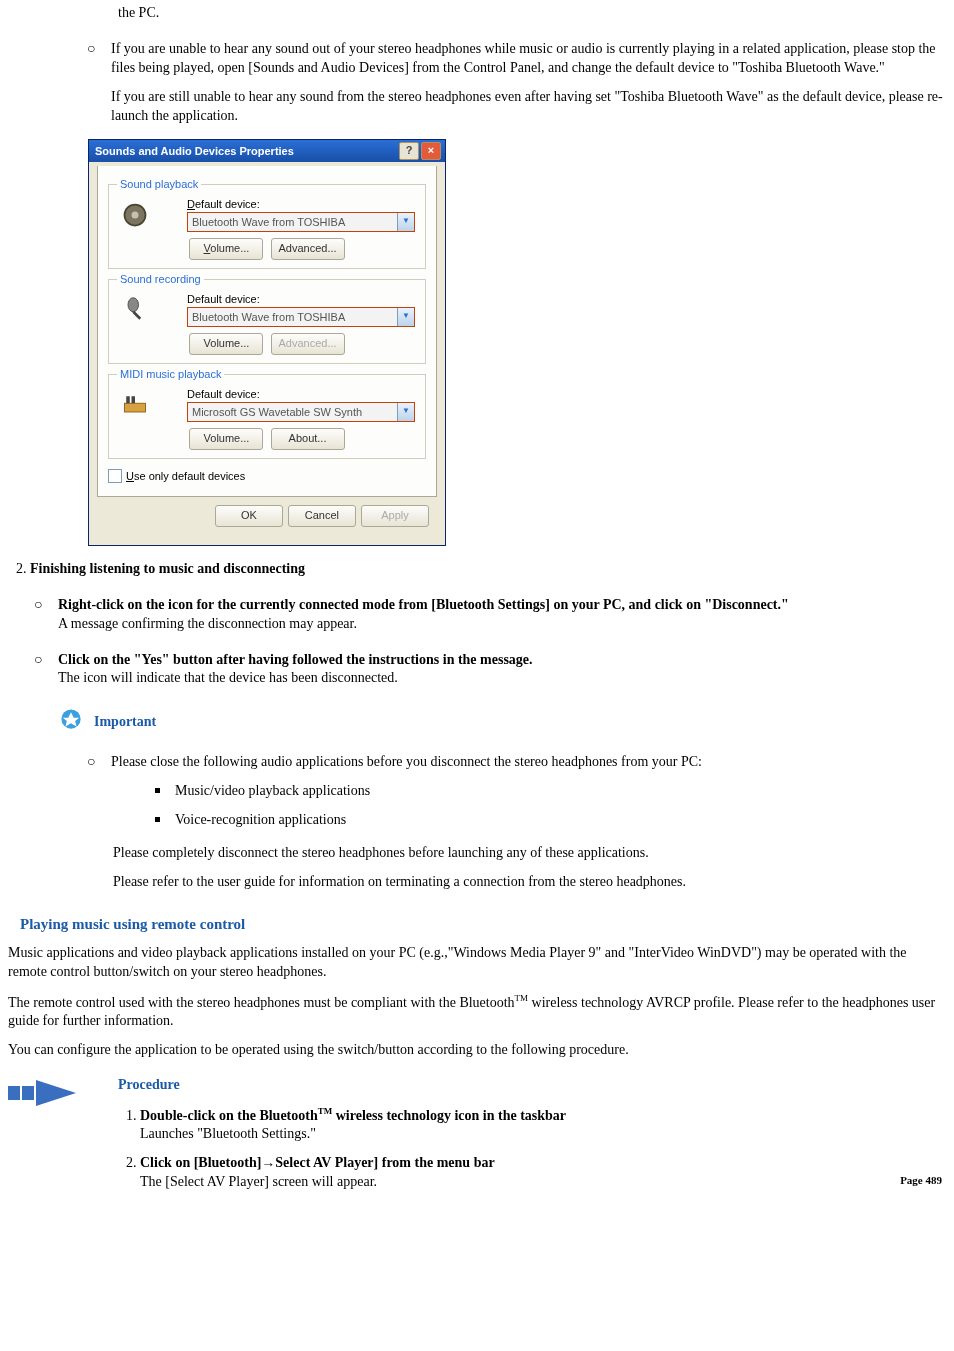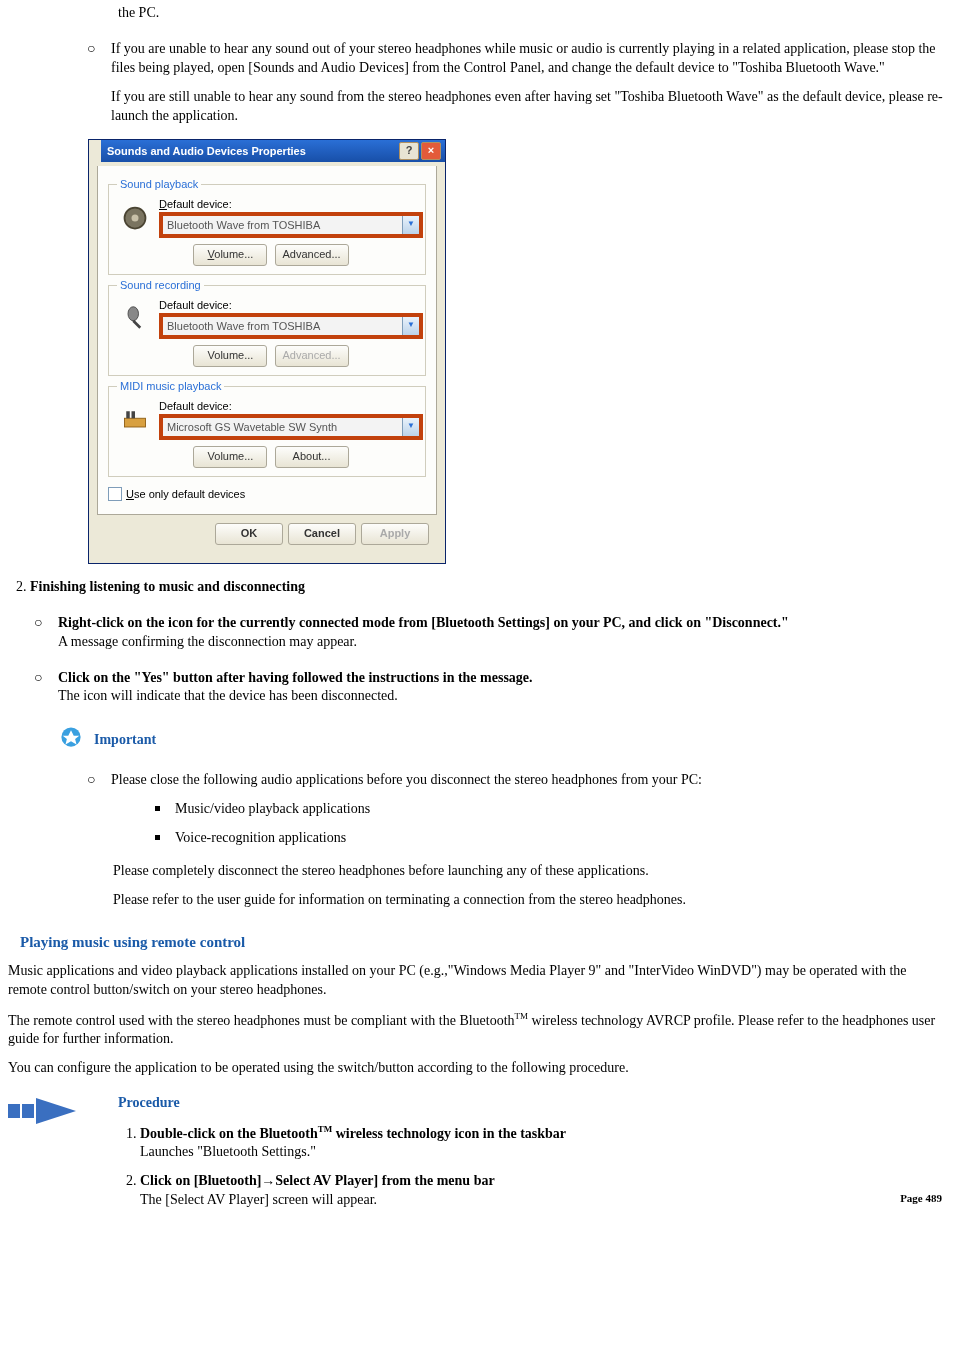--- a/index.html
+++ b/index.html
@@ -53,21 +53,20 @@
     background: #ece9d8;
   }
   .dlg-title {
     height: 22px;
     background: linear-gradient(#2a6fd6, #184fa8);
     color: #fff;
     font-weight: bold;
     display: flex;
     align-items: center;
     padding: 0 4px 0 6px;
-    margin-left: 12px;
   }
   .dlg-title-text { flex: 1; }
   .dlg-title-btn {
     width: 18px;
     height: 16px;
     margin-left: 2px;
     background: #e8e4d4;
     border: 1px solid #b09060;
     border-radius: 2px;
     color: #444;
@@ -99,21 +98,21 @@
     z-index: 2;
   }
   .dlg-panel {
     border: 1px solid #aca899;
     border-top: none;
     background: #fdfdfb;
     padding: 8px 10px 12px 10px;
   }
   .fieldset {
     border: 1px solid #d0cdbd;
-    padding: 8px 2px 8px 10px;
+    padding: 8px 10px 8px 10px;
     margin-top: 10px;
     position: relative;
   }
   .fieldset-legend {
     position: absolute;
     top: -8px;
     left: 8px;
     background: #fdfdfb;
     padding: 0 3px;
     color: #2a6fd6;
@@ -126,24 +125,24 @@
     margin-top: 4px;
   }
   .fld-icon {
     width: 32px;
     height: 32px;
     flex-shrink: 0;
     display: flex;
     align-items: center;
     justify-content: center;
   }
-  .fld-right { flex: 1; }
+  .fld-right { flex: 1; margin-left: 28px; }
   .dlg-combo {
     display: flex;
-    border: 4px solid #c2410c;
+    border: 1px solid #c2410c;
     background: #404040;
     height: 18px;
   }
   .dlg-combo-text {
     flex: 1;
     padding: 2px 4px;
     color: #555;
     background: #f3f3f3;
   }
   .dlg-combo-btn {
@@ -168,21 +167,21 @@
     color: #333;
   }
   .dlg-btn.disabled { color: #aaa; }
   .btn-row {
     text-align: center;
     margin-top: 6px;
   }
   .btn-row .dlg-btn { margin: 0 2px; }
   .chk-row { margin-top: 10px; display: flex; align-items: center; gap: 4px; }
   .chk { width: 12px; height: 12px; border: 1px solid #7f9db9; background: #fff; }
-  .dlg-bottom { text-align: right; padding: 8px; font-weight: bold; }
+  .dlg-bottom { text-align: right; padding: 8px; }
   .dlg-bottom .dlg-btn { min-width: 66px; margin-left: 2px; }
   .underline-first::first-letter { text-decoration: underline; }
   .svg-icon { width: 28px; height: 28px; }
   .procedure-block {
     display: flex;
     align-items: flex-start;
     margin-top: 16px;
   }
   .proc-icon {
     width: 80px;

